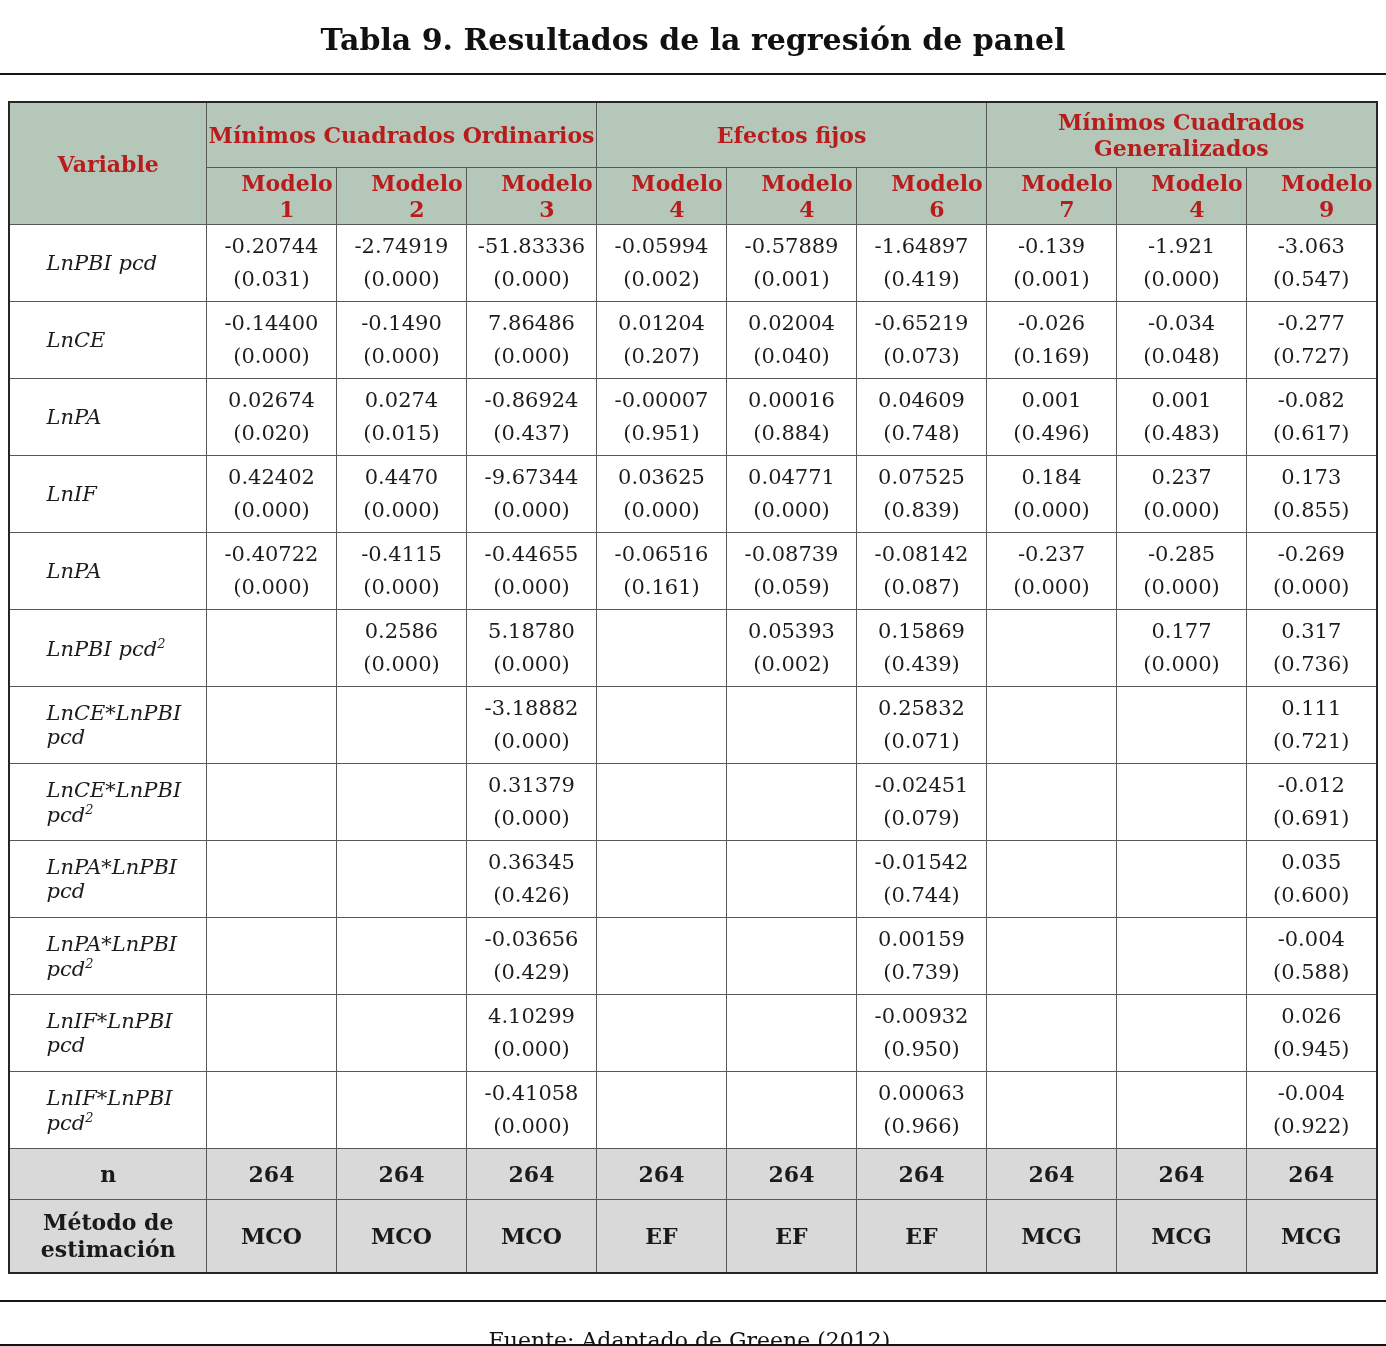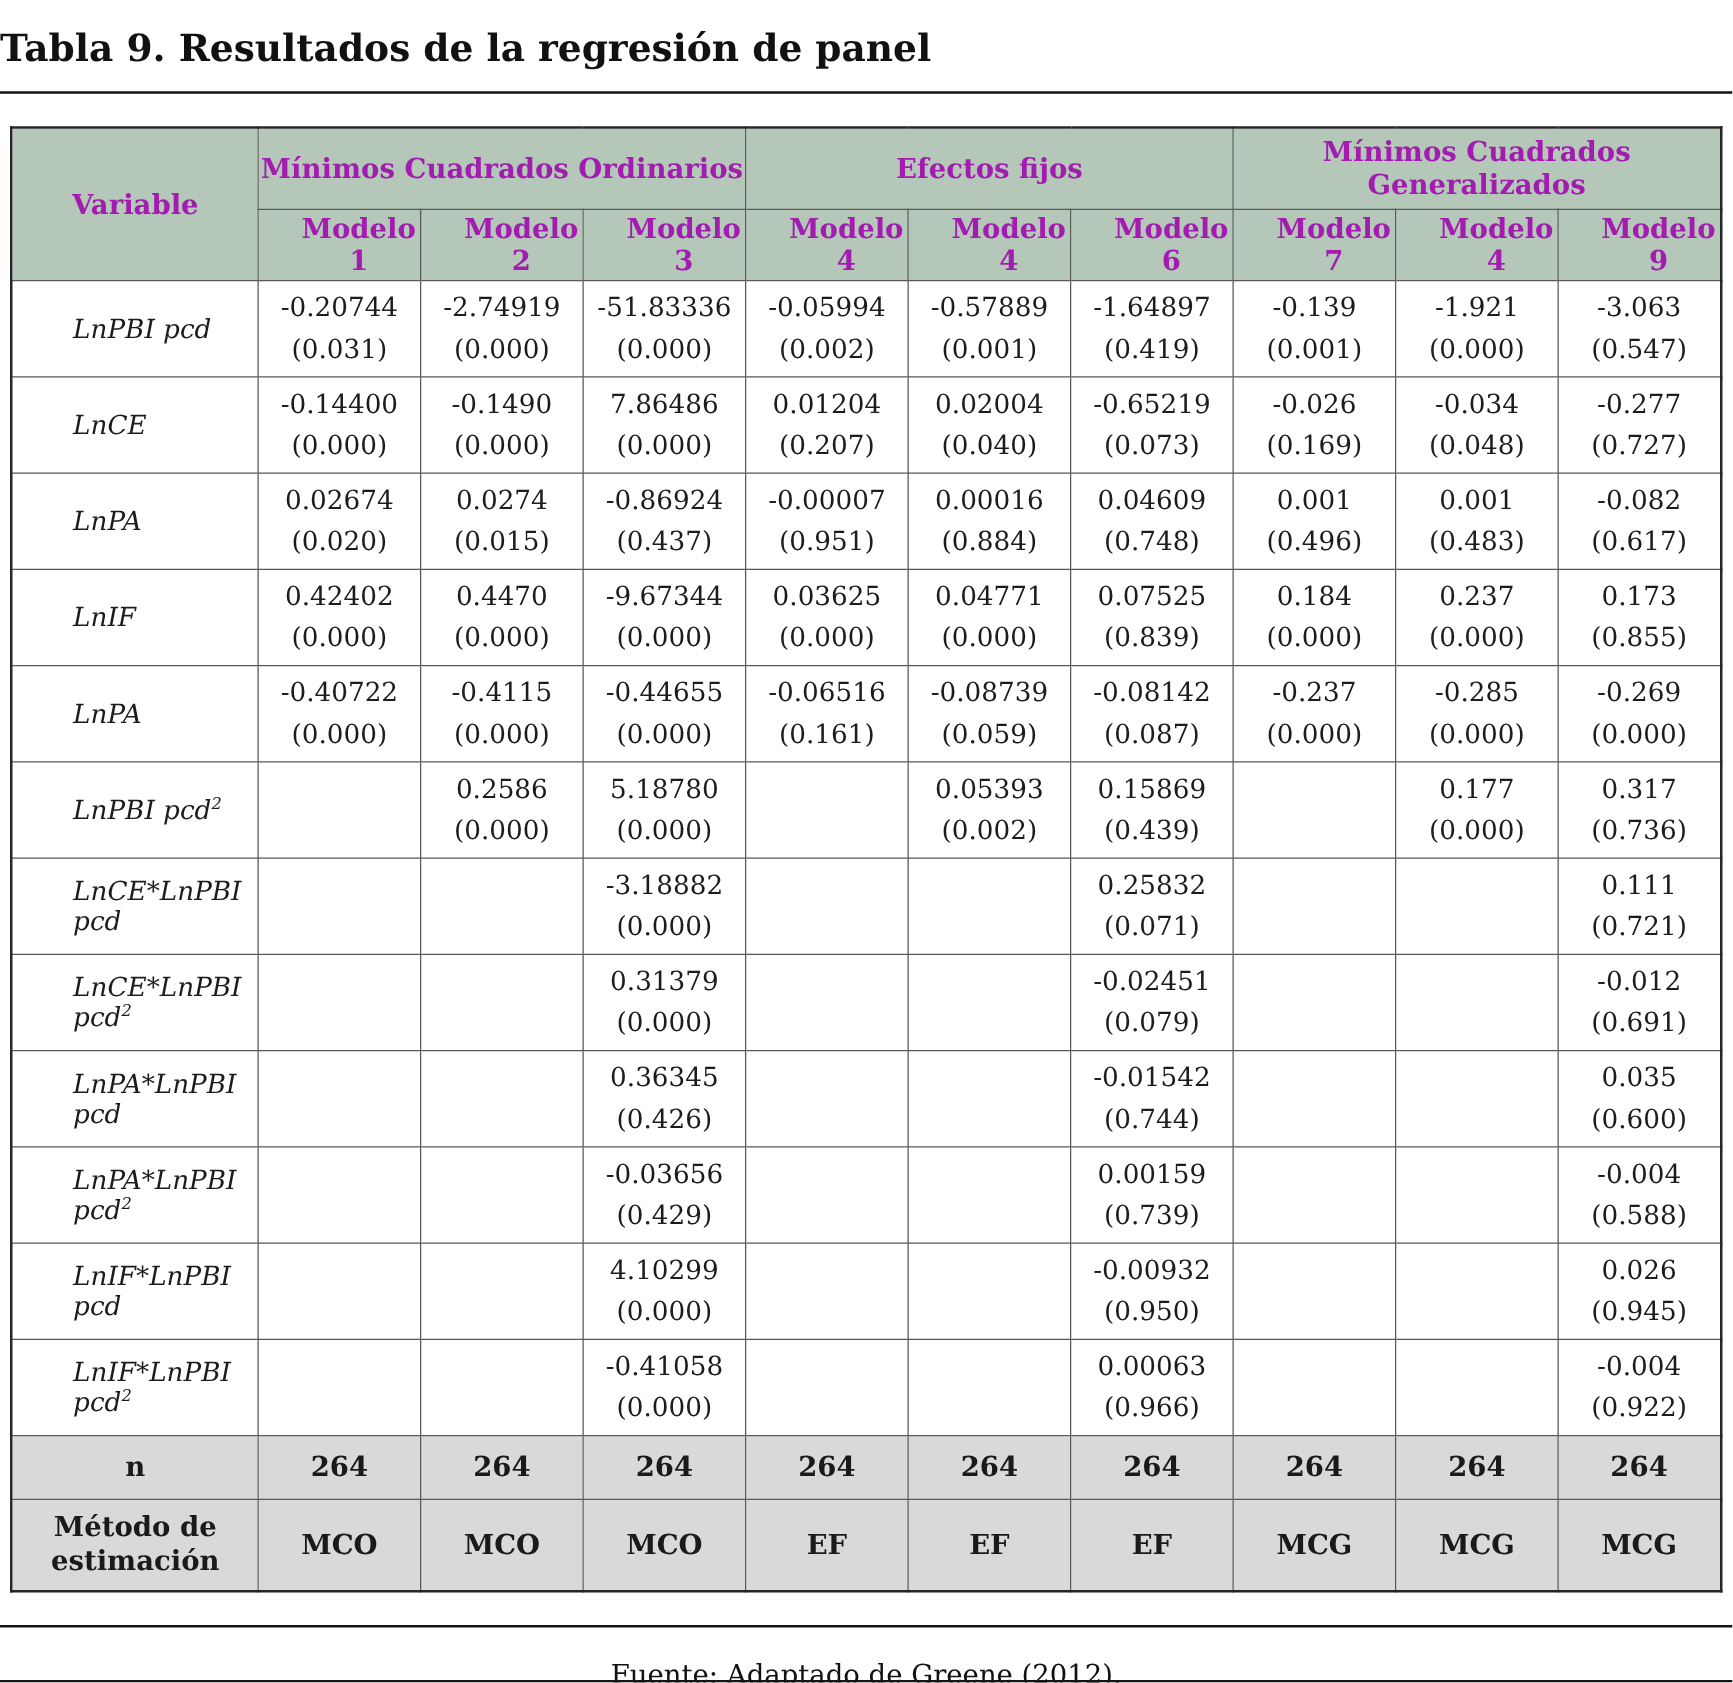--- a/index.html
+++ b/index.html
@@ -1,43 +1,43 @@
 <!DOCTYPE html>
 <html><head>
 <meta charset="utf-8">
 <style>
   html,body{margin:0;padding:0;background:#ffffff;}
   body{
     width:1386px;height:1346px;position:relative;
     font-family:"DejaVu Serif", serif;color:#1c1c1c;overflow:hidden;
   }
   .title{
-    margin:0;padding:22px 0 16px;text-align:left;
+    margin:0;padding:22px 0 16px;text-align:center;
     font-size:30px;font-weight:bold;color:#111;
   }
   .rule{border:0;border-top:2px solid #141414;margin:0;width:100%;}
   table.reg{
     border-collapse:collapse;table-layout:fixed;
     width:1368px;margin:26px auto 0;
     border:2px solid #262626;
   }
   th,td{border:1px solid #585858;overflow:hidden;}
   thead th{
-    background:#b4c7b9;font-weight:bold;font-size:22px;color:#a21caf;
+    background:#b4c7b9;font-weight:bold;font-size:22px;color:#b91c1c;
     text-align:center;vertical-align:middle;
   }
   tr.group-row th{height:62px;}
   tr.model-row th{height:54px;padding-left:32px;}
   thead th.variable-head{font-size:22px;}
   tbody td{
     height:76px;text-align:center;vertical-align:middle;
     font-size:21px;padding:0;
   }
   tbody td.var-cell{
-    text-align:left;padding-left:48px;font-style:italic;font-size:21px;
+    text-align:left;padding-left:36px;font-style:italic;font-size:21px;
   }
   tbody td.var-cell sup{font-size:13px;}
   .line{display:block;line-height:33px;min-height:33px;}
   tfoot td{
     background:#d9d9d9;font-weight:bold;text-align:center;
     vertical-align:middle;font-size:22px;color:#1a1a1a;
   }
   tfoot tr.n-row td{height:42px;}
   tfoot tr.method-row td{height:64px;}
   tfoot td.summary-label{line-height:27px;padding:4px 6px;}

